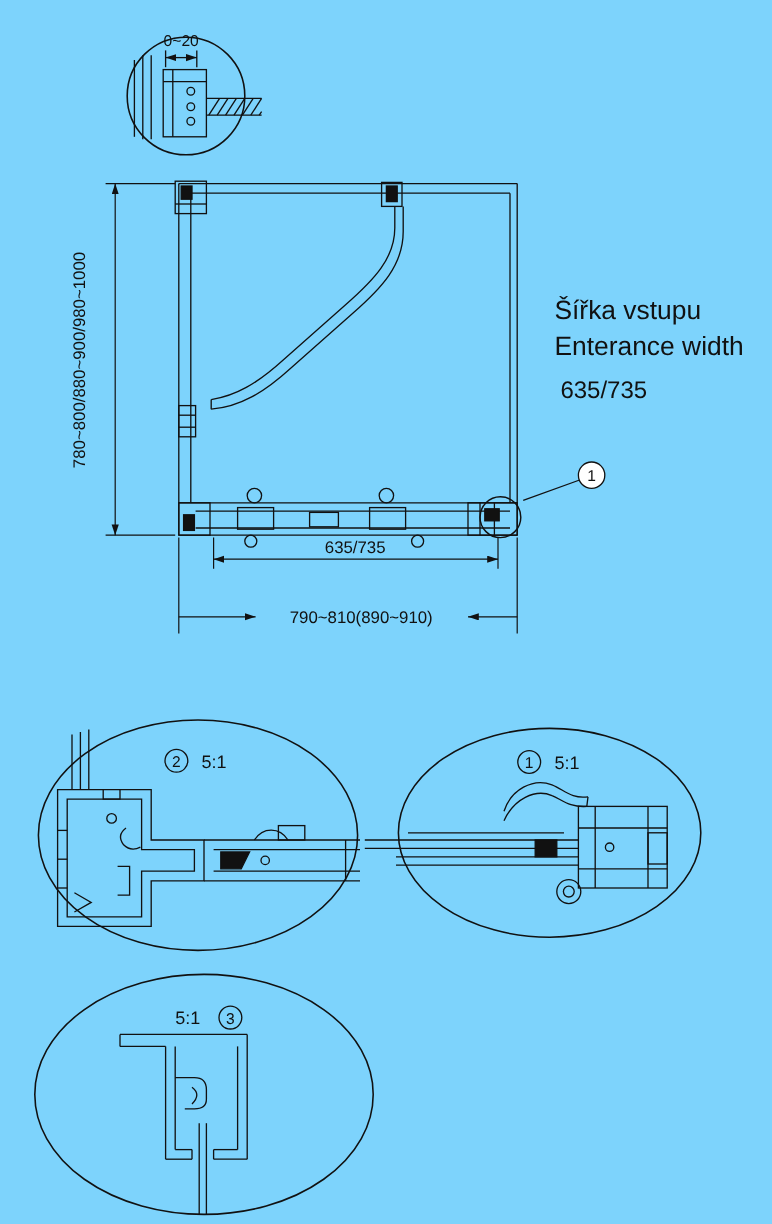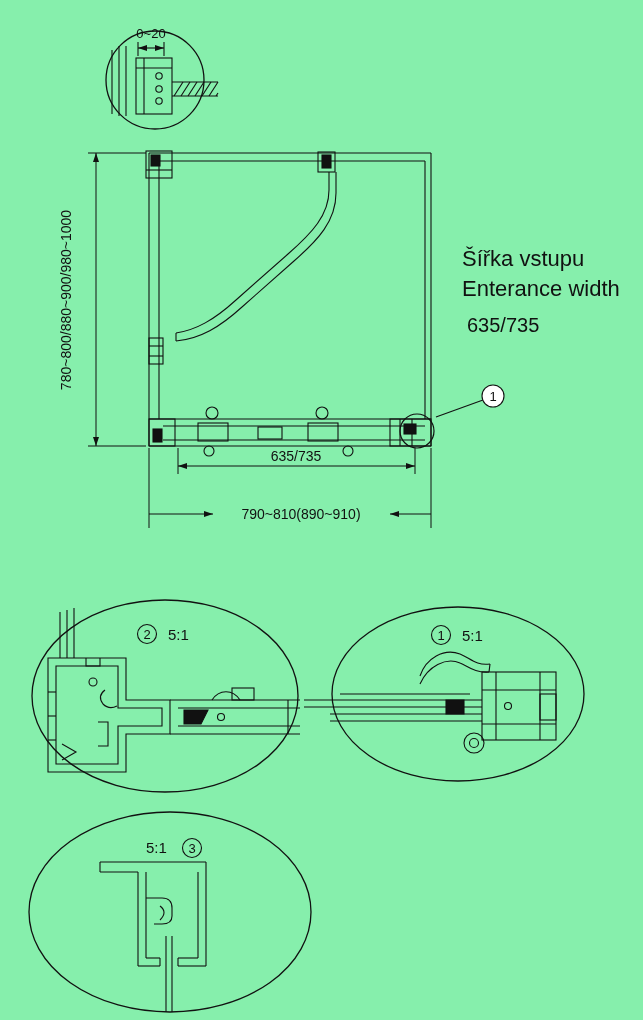--- a/index.html
+++ b/index.html
@@ -1,16 +1,16 @@
 <!DOCTYPE html>
 <html><head>
 <meta charset="utf-8">
 <style>
   html,body{margin:0;padding:0;background:#ffffff;}
-  #stage{position:relative;width:643px;height:1020px;background:#86efac;overflow:hidden;}
+  #stage{position:relative;width:643px;height:1020px;background:#7dd3fc;overflow:hidden;}
   svg{display:block;}
   text{font-family:"Liberation Sans",sans-serif;fill:#111111;}
   .dim{font-size:14px;}
   .dim-sm{font-size:13px;}
   .side{font-size:22px;}
   .side-val{font-size:20px;}
   .lbl{font-size:15px;}
   .num{font-size:13px;}
 </style>
 </head>

